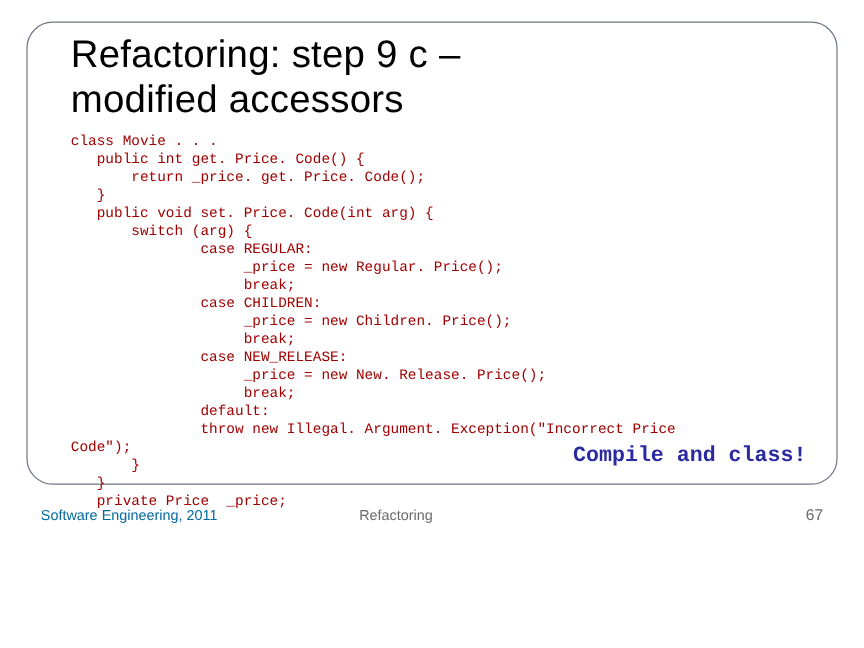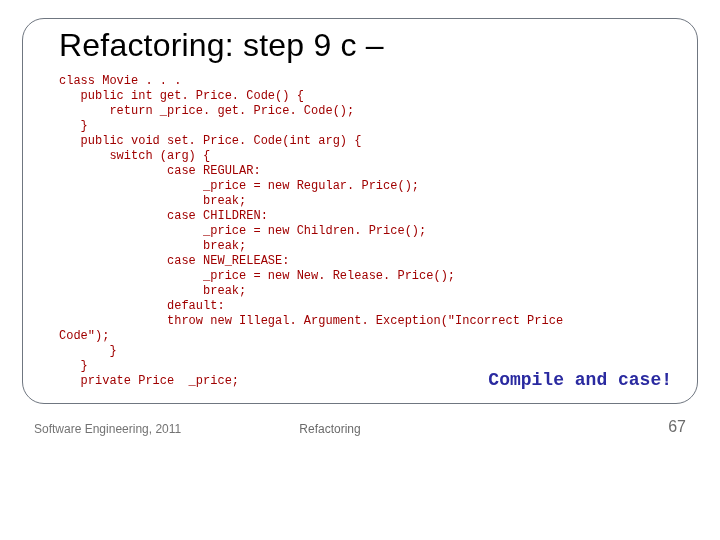--- a/index.html
+++ b/index.html
@@ -53,51 +53,52 @@
   .callout-wrap {
     position: absolute;
     right: 48px;
     top: 370px;
   }
   .footer-left {
     position: absolute;
     left: 34px;
     bottom: 20px;
     font-size: 12px;
-    color: #737373;
+    color: #0369a1;
   }
   .footer-center {
     position: absolute;
     left: 0;
     right: 0;
     bottom: 20px;
     text-align: center;
     font-size: 12px;
     color: #6b6b6b;
   }
   .footer-center span {
     display: inline-block;
     margin-left: -60px;
     margin-top: 12px;
   }
   .footer-right {
     position: absolute;
     right: 34px;
     bottom: 20px;
-    font-size: 16px;
+    font-size: 13px;
     color: #6b6b6b;
   }
 </style>
 </head>
 <body>
 
 <div class="slide">
   <div class="frame">
     <h1 class="title">
       <span>Refactoring: step 9 c –</span><br>
+      <span>modified accessors</span>
     </h1>
     <div class="code">class Movie . . .
    public int get. Price. Code() {
        return _price. get. Price. Code();
    }
    public void set. Price. Code(int arg) {
        switch (arg) {
                case REGULAR:
                     _price = new Regular. Price();
                     break;
@@ -109,21 +110,21 @@
                     break;
                default:
                throw new Illegal. Argument. Exception("Incorrect Price
 Code");
        }
    }
    private Price  _price;</div>
   </div>
 
   <div class="callout-wrap">
-    <span class="callout">Compile and case!</span>
+    <span class="callout">Compile and class!</span>
   </div>
 
   <div class="footer-left">Software Engineering, 2011</div>
   <div class="footer-center">
     <span>Refactoring</span>
   </div>
   <div class="footer-right">67</div>
 </div>
 
 </body></html>

